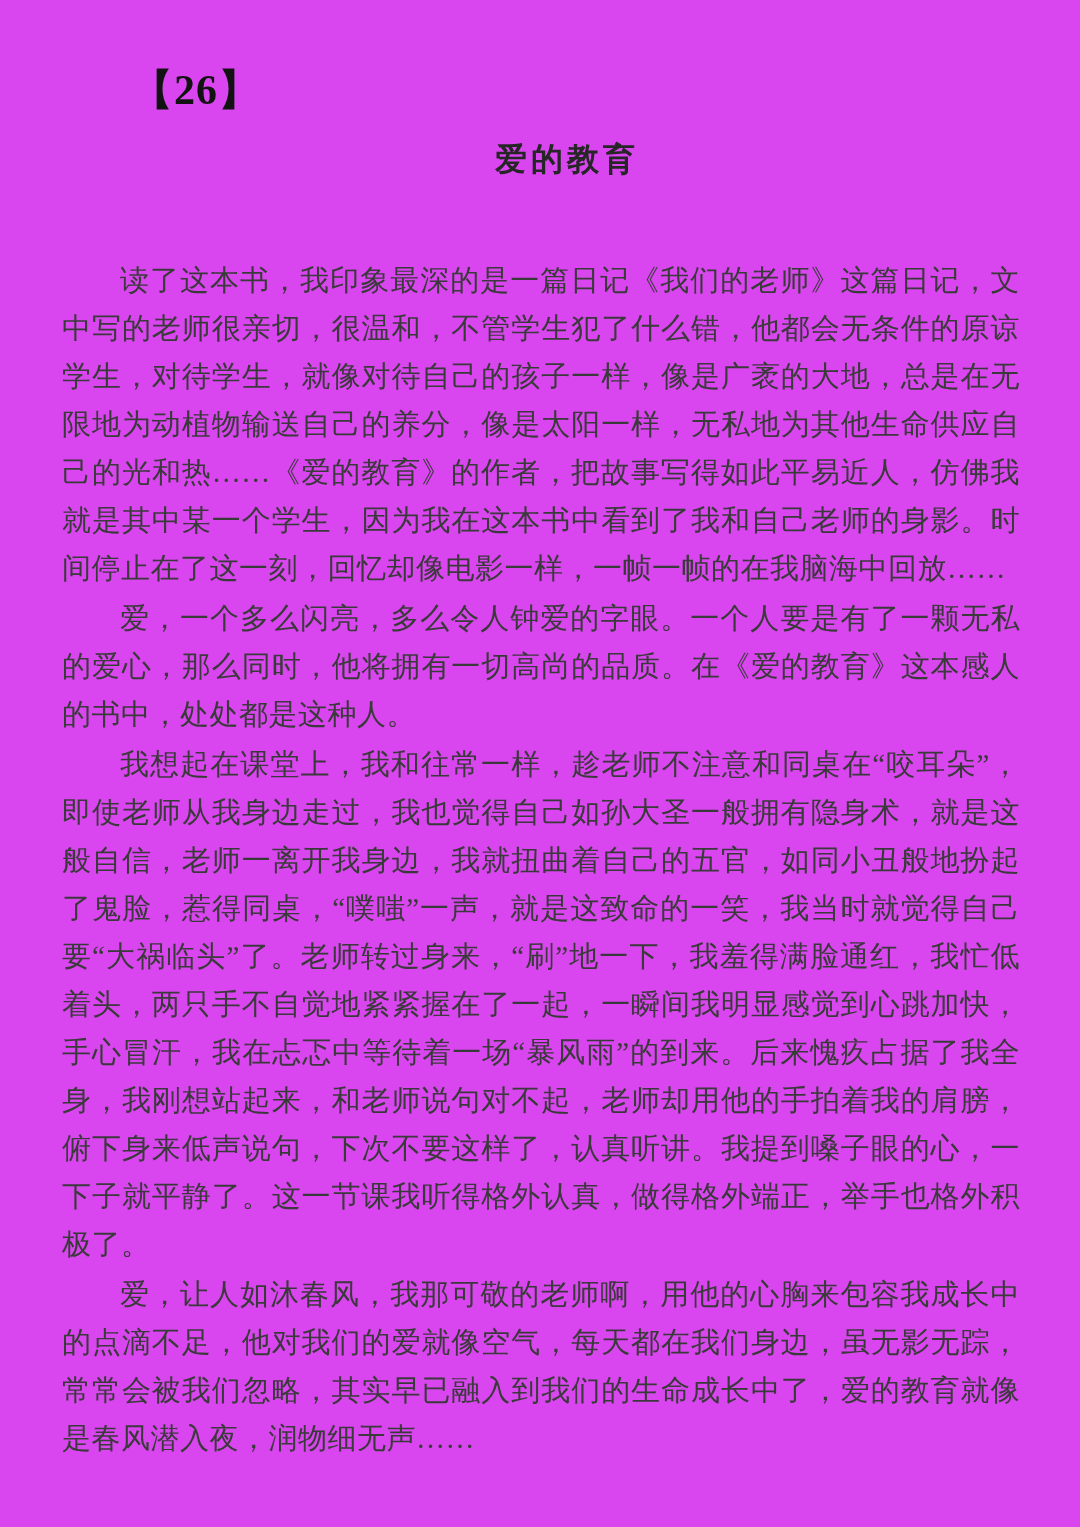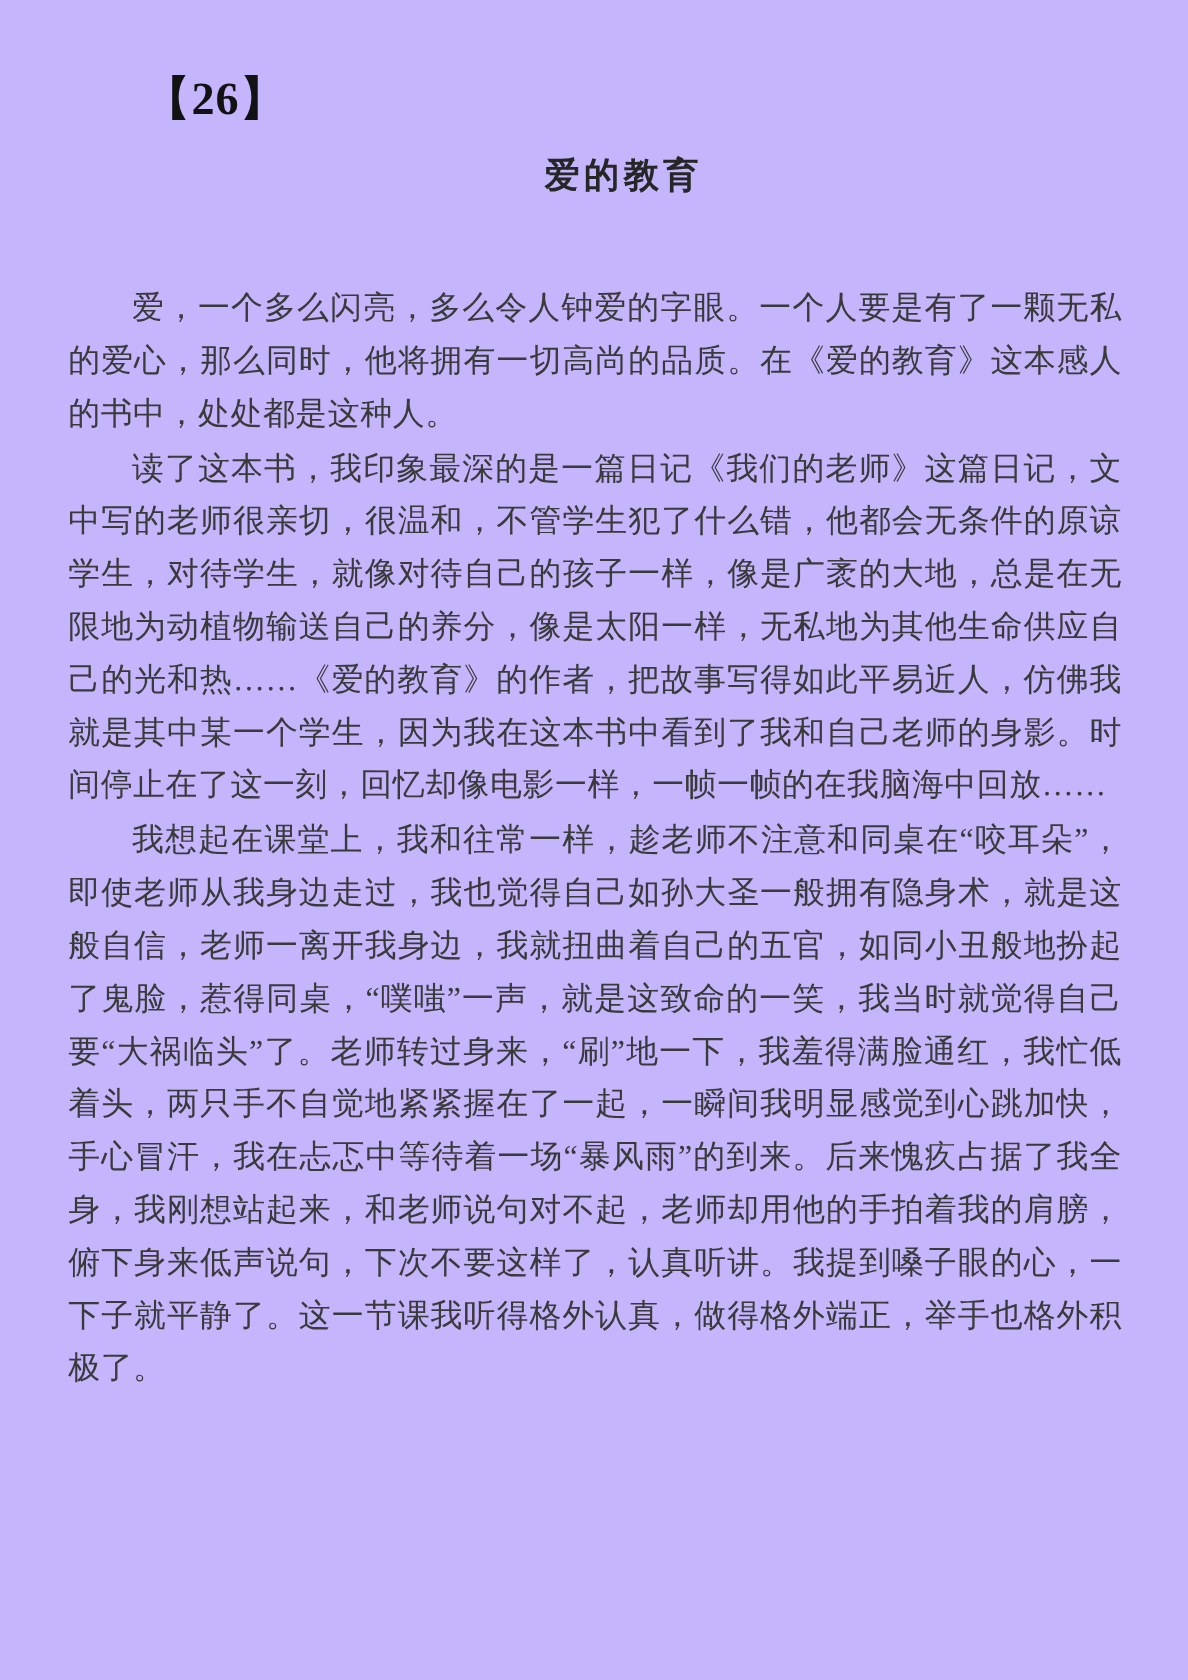--- a/index.html
+++ b/index.html
@@ -4,21 +4,21 @@
 <style>
   html, body {
     margin: 0;
     padding: 0;
     background: #ffffff;
   }
   .page {
     position: relative;
     width: 1080px;
     height: 1527px;
-    background: #c4b5fd;
+    background: #d946ef;
     overflow: hidden;
     font-family: "Liberation Serif", "DejaVu Serif", serif;
   }
   .section-number {
     position: absolute;
     left: 131px;
     top: 62px;
     font-size: 42px;
     font-weight: bold;
     color: #121212;
@@ -62,18 +62,19 @@
 
 <div class="page">
 
   <div class="section-number">【26】</div>
 
   <div class="title-row">
     <span class="doc-title">爱的教育</span>
   </div>
 
   <div class="body-text">
+    <p>读了这本书，我印象最深的是一篇日记《我们的老师》这篇日记，文中写的老师很亲切，很温和，不管学生犯了什么错，他都会无条件的原谅学生，对待学生，就像对待自己的孩子一样，像是广袤的大地，总是在无限地为动植物输送自己的养分，像是太阳一样，无私地为其他生命供应自己的光和热……《爱的教育》的作者，把故事写得如此平易近人，仿佛我就是其中某一个学生，因为我在这本书中看到了我和自己老师的身影。时间停止在了这一刻，回忆却像电影一样，一帧一帧的在我脑海中回放……</p>
     <p>爱，一个多么闪亮，多么令人钟爱的字眼。一个人要是有了一颗无私的爱心，那么同时，他将拥有一切高尚的品质。在《爱的教育》这本感人的书中，处处都是这种人。</p>
-    <p>读了这本书，我印象最深的是一篇日记《我们的老师》这篇日记，文中写的老师很亲切，很温和，不管学生犯了什么错，他都会无条件的原谅学生，对待学生，就像对待自己的孩子一样，像是广袤的大地，总是在无限地为动植物输送自己的养分，像是太阳一样，无私地为其他生命供应自己的光和热……《爱的教育》的作者，把故事写得如此平易近人，仿佛我就是其中某一个学生，因为我在这本书中看到了我和自己老师的身影。时间停止在了这一刻，回忆却像电影一样，一帧一帧的在我脑海中回放……</p>
     <p>我想起在课堂上，我和往常一样，趁老师不注意和同桌在“咬耳朵”，即使老师从我身边走过，我也觉得自己如孙大圣一般拥有隐身术，就是这般自信，老师一离开我身边，我就扭曲着自己的五官，如同小丑般地扮起了鬼脸，惹得同桌，“噗嗤”一声，就是这致命的一笑，我当时就觉得自己要“大祸临头”了。老师转过身来，“刷”地一下，我羞得满脸通红，我忙低着头，两只手不自觉地紧紧握在了一起，一瞬间我明显感觉到心跳加快，手心冒汗，我在忐忑中等待着一场“暴风雨”的到来。后来愧疚占据了我全身，我刚想站起来，和老师说句对不起，老师却用他的手拍着我的肩膀，俯下身来低声说句，下次不要这样了，认真听讲。我提到嗓子眼的心，一下子就平静了。这一节课我听得格外认真，做得格外端正，举手也格外积极了。</p>
+    <p>爱，让人如沐春风，我那可敬的老师啊，用他的心胸来包容我成长中的点滴不足，他对我们的爱就像空气，每天都在我们身边，虽无影无踪，常常会被我们忽略，其实早已融入到我们的生命成长中了，爱的教育就像是春风潜入夜，润物细无声……</p>
   </div>
 
 </div>
 
 </body></html>

